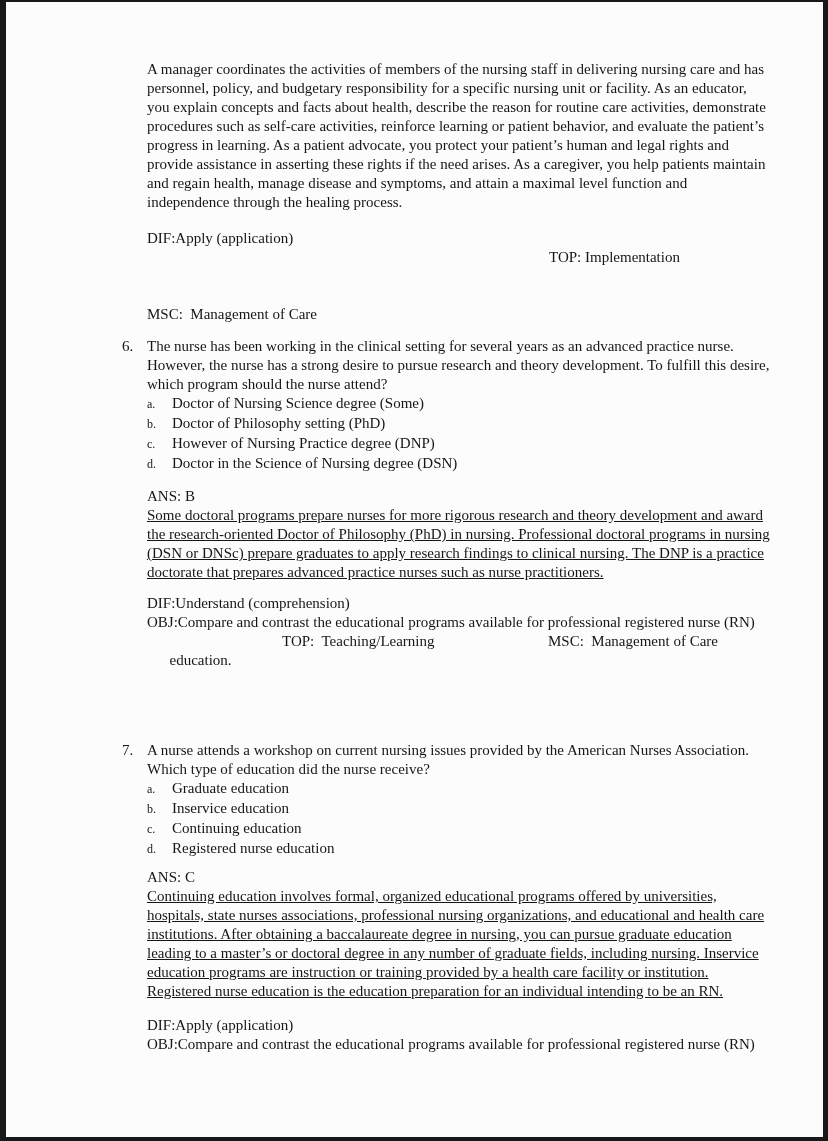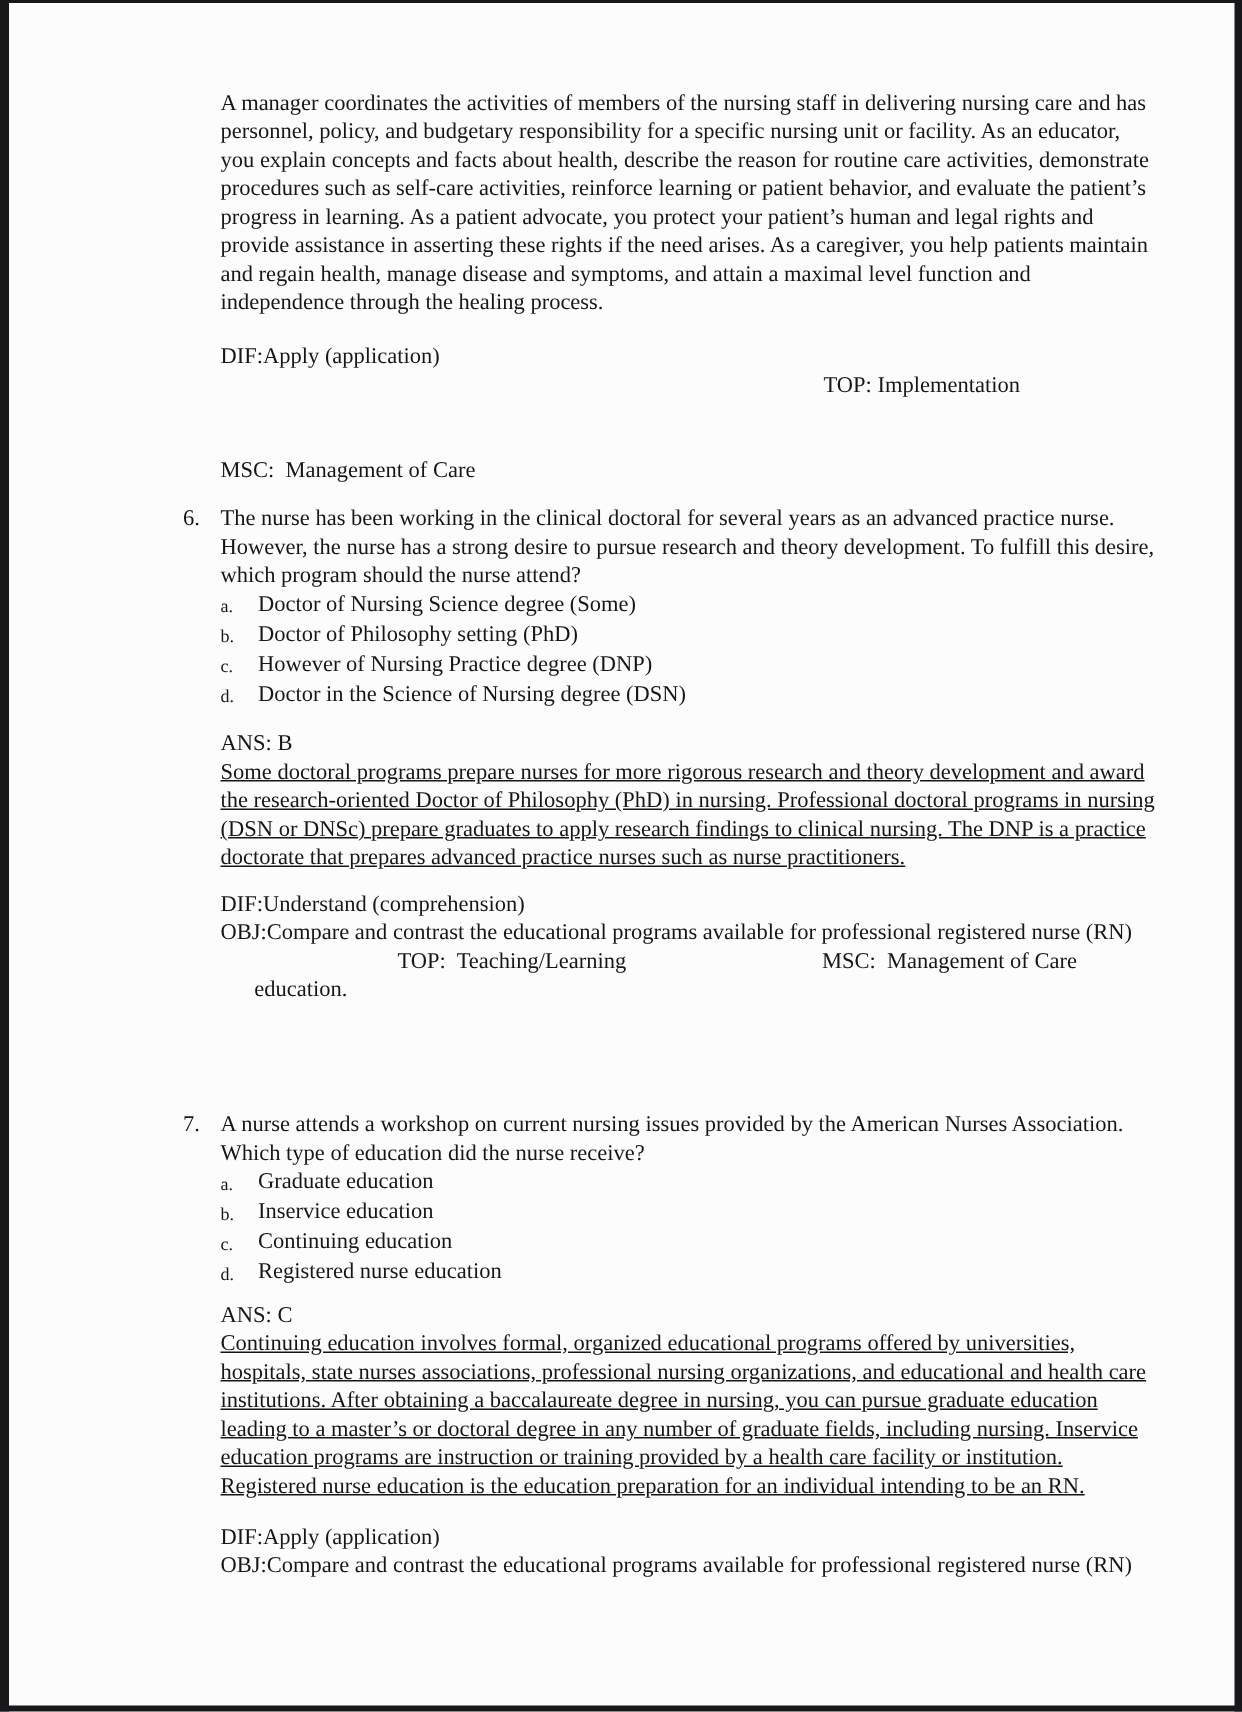--- a/index.html
+++ b/index.html
@@ -65,21 +65,21 @@
     <div class="tagline">
       <span class="col-abs" style="left:402px">TOP: Implementation</span>
     </div>
     <div class="tagline">MSC:  Management of Care</div>
   </div>
 
   <div class="question">
     <div class="qrow">
       <span class="qnum">6.</span>
       <div class="qbody">
-        <p>The nurse has been working in the clinical doctoral for several years as an advanced practice nurse. However, the nurse has a strong desire to pursue research and theory development. To fulfill this desire, which program should the nurse attend?</p>
+        <p>The nurse has been working in the clinical setting for several years as an advanced practice nurse. However, the nurse has a strong desire to pursue research and theory development. To fulfill this desire, which program should the nurse attend?</p>
         <div class="option">
           <span class="optletter">a.</span>
           <span class="opttext">Doctor of Nursing Science degree (Some)</span>
         </div>
         <div class="option">
           <span class="optletter">b.</span>
           <span class="opttext">Doctor of Philosophy setting (PhD)</span>
         </div>
         <div class="option">
           <span class="optletter">c.</span>
@@ -94,21 +94,21 @@
   </div>
 
   <p class="ans">ANS: B</p>
   <p class="rationale">Some doctoral programs prepare nurses for more rigorous research and theory development and award the research-oriented Doctor of Philosophy (PhD) in nursing. Professional doctoral programs in nursing (DSN or DNSc) prepare graduates to apply research findings to clinical nursing. The DNP is a practice doctorate that prepares advanced practice nurses such as nurse practitioners.</p>
 
   <div class="tags t2">
     <div class="tagline">DIF:Understand (comprehension)</div>
     <div class="tagline nowrap">OBJ:Compare and contrast the educational programs available for professional registered nurse (RN)</div>
     <div class="tagline">
       <span>education.</span>
-      <span class="col-abs" style="left:118px">TOP:  Teaching/Learning</span>
+      <span class="col-abs" style="left:135px">TOP:  Teaching/Learning</span>
       <span class="col-abs" style="left:401px">MSC:  Management of Care</span>
     </div>
   </div>
 
   <div class="question q7">
     <div class="qrow">
       <span class="qnum">7.</span>
       <div class="qbody">
         <p>A nurse attends a workshop on current nursing issues provided by the American Nurses Association. Which type of education did the nurse receive?</p>
         <div class="option">

